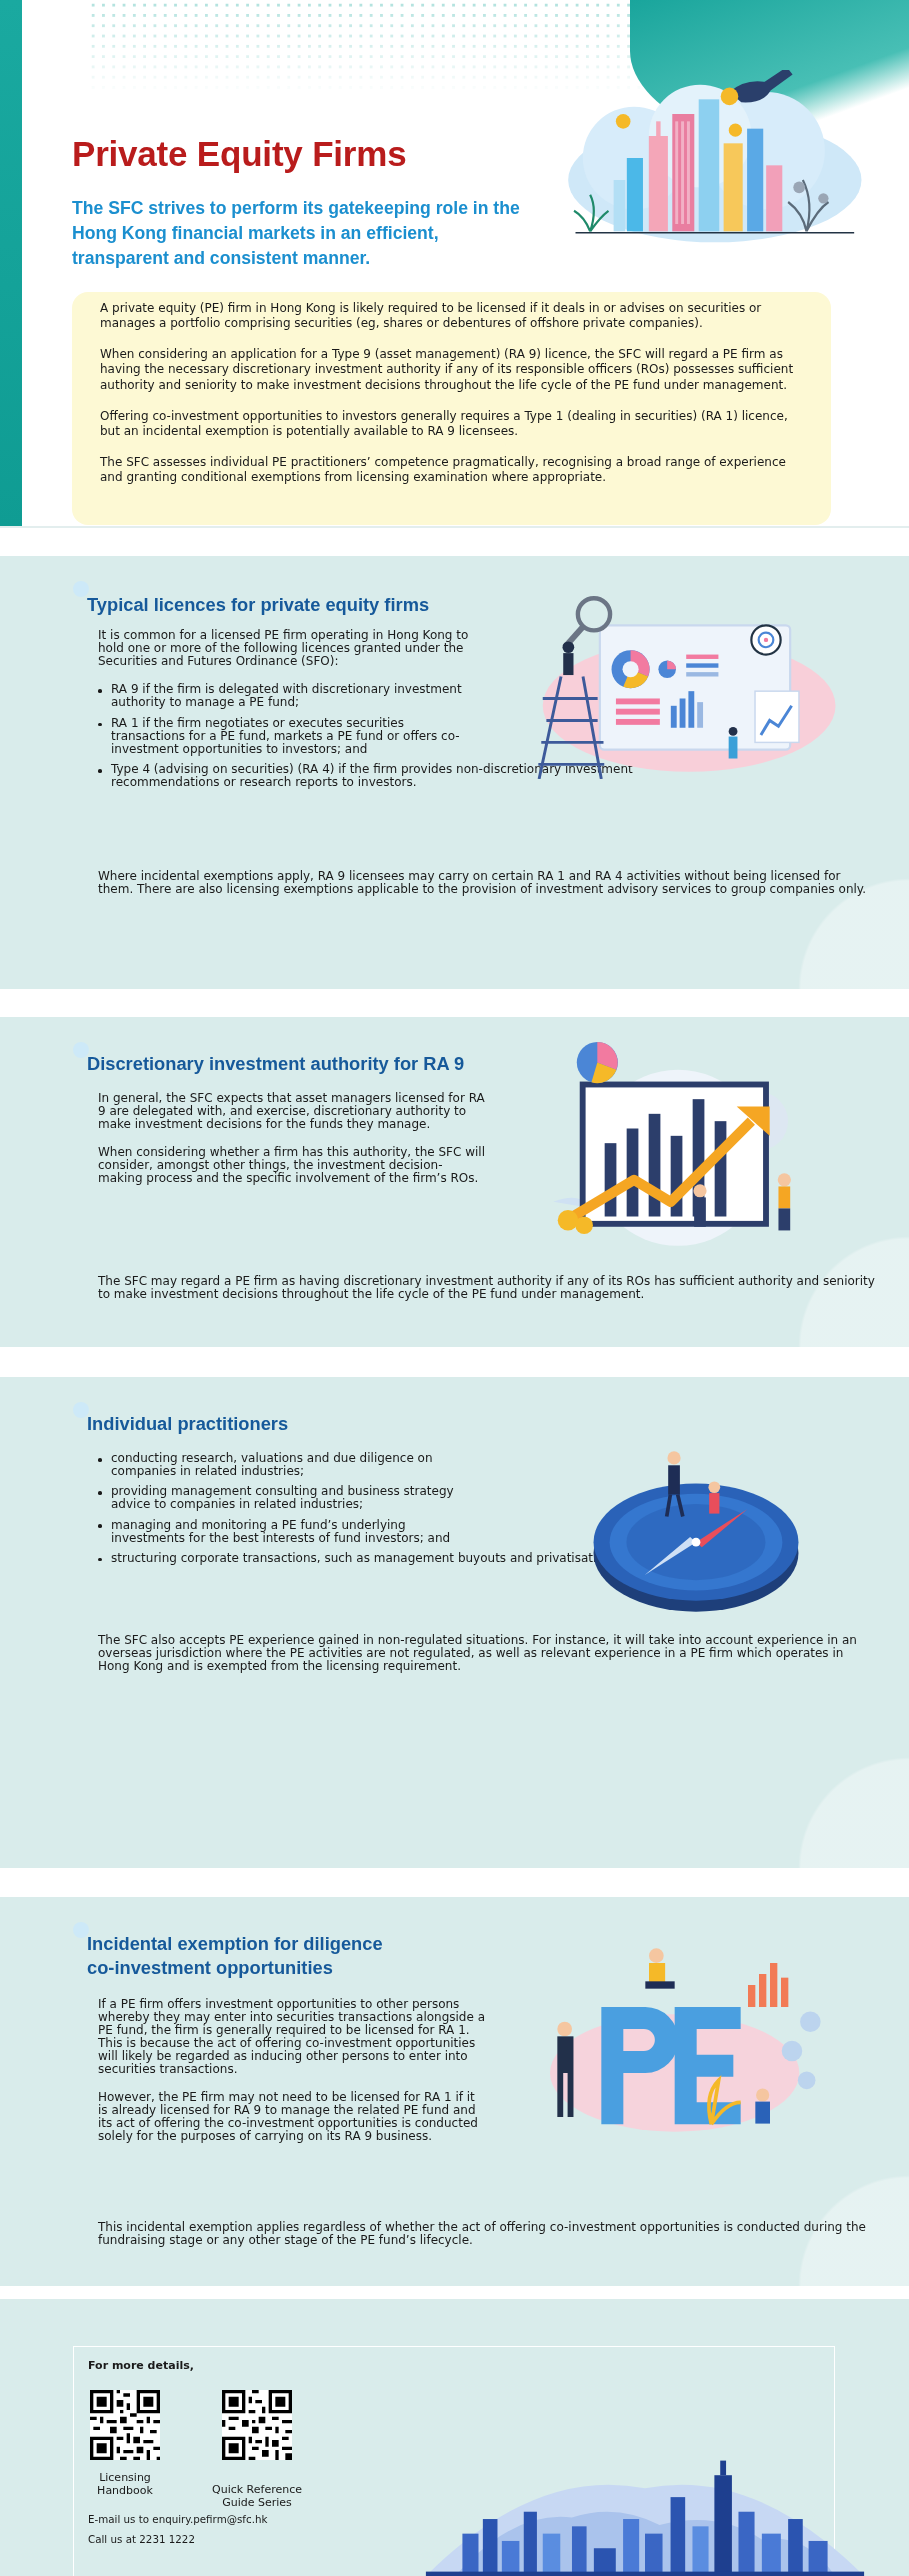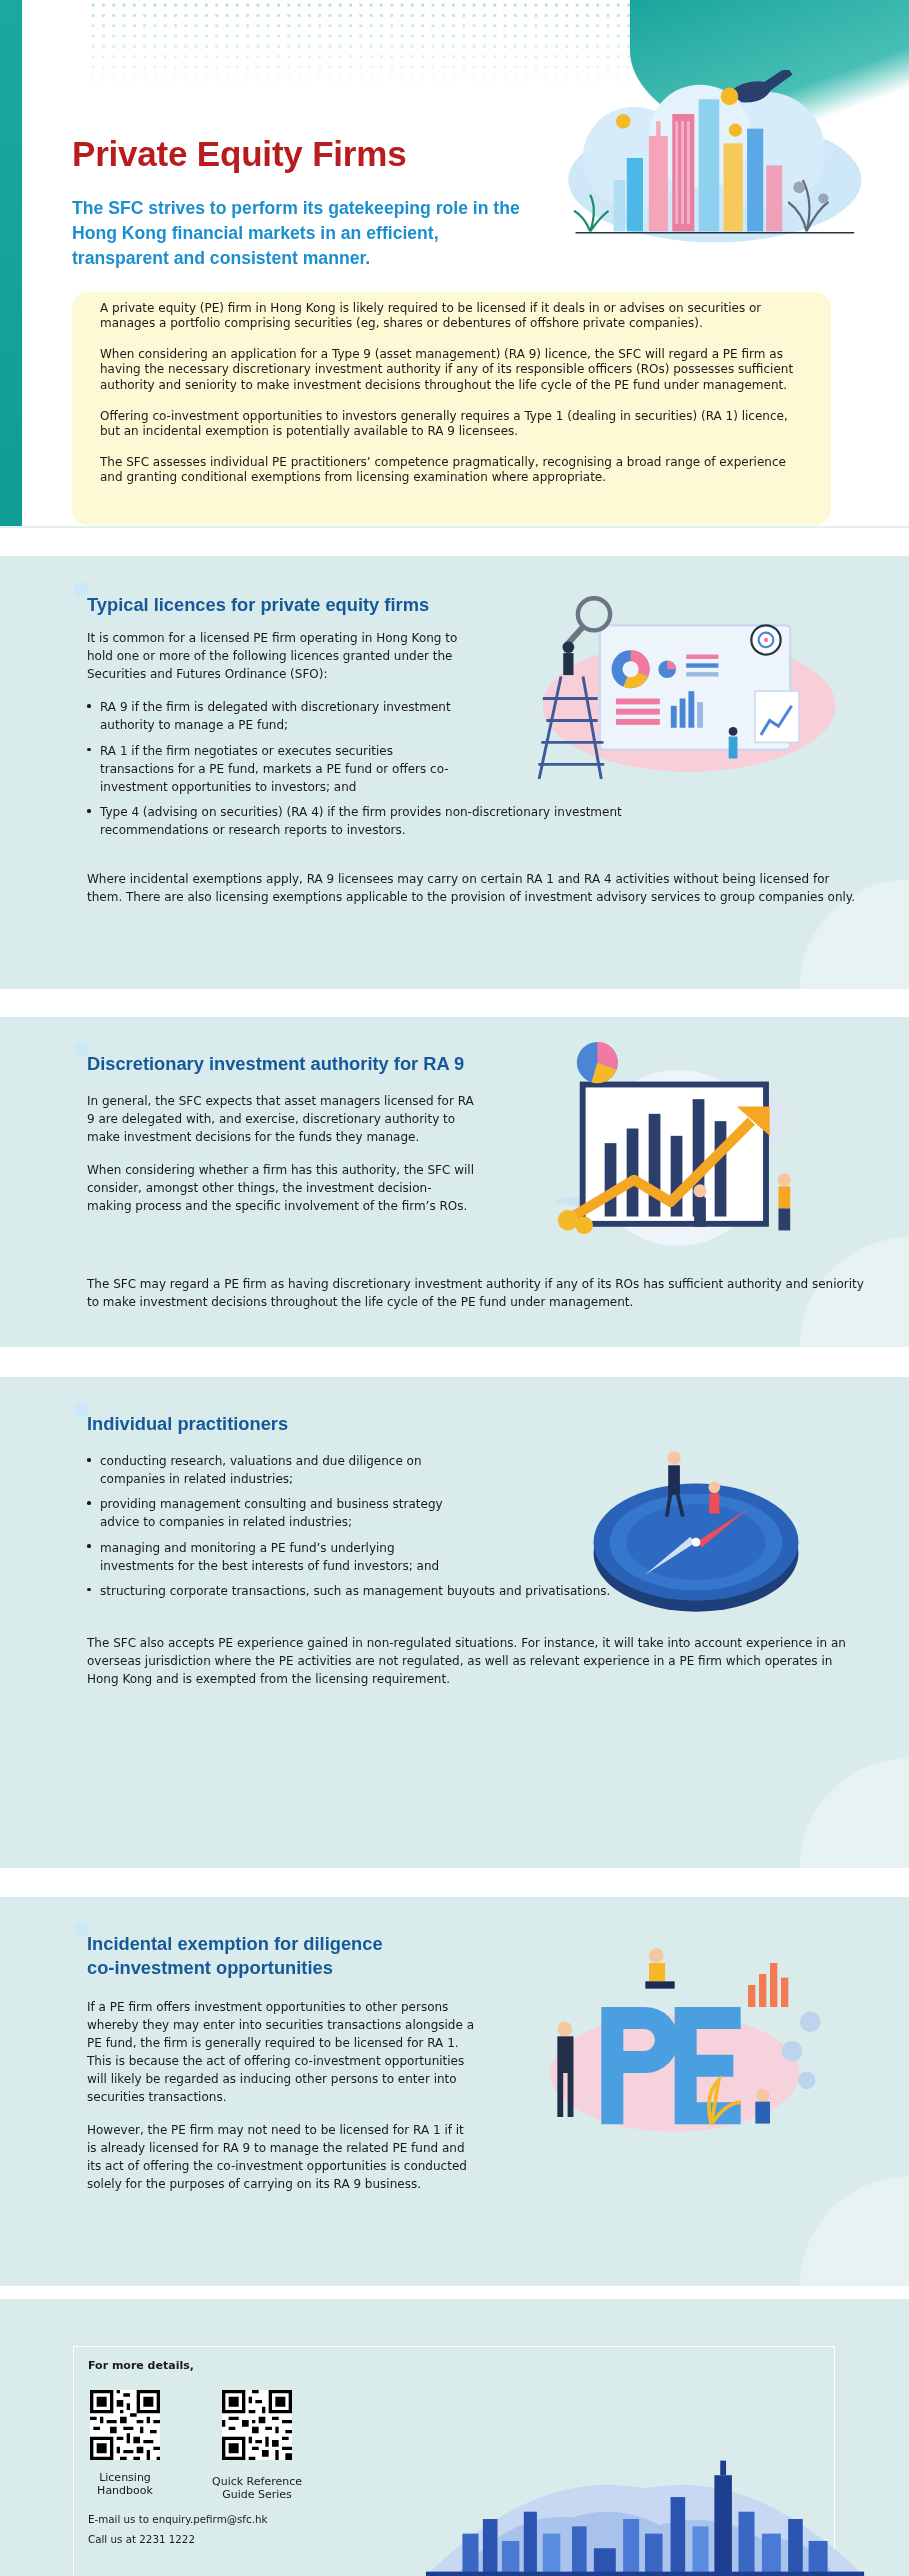--- a/index.html
+++ b/index.html
@@ -64,21 +64,21 @@
   }
   .sec-dot {
     position: absolute; width: 16px; height: 16px; border-radius: 50%;
     background: #cde9f8;
   }
   .sec-title {
     position: absolute; left: 87px;
     font-family: "Liberation Sans", sans-serif; font-weight: 700;
     font-size: 18.3px; line-height: 23.5px; color: #16599a;
   }
-  .sec-body { position: absolute; left: 87px; font-size: 12px; line-height: 18px; color: #1a1a1a; }
+  .sec-body { position: absolute; left: 98px; font-size: 12px; line-height: 13px; color: #1a1a1a; }
   .sec-body p { margin-bottom: 15.4px; }
   .bullets { list-style: none; }
   .bullets li { position: relative; padding-left: 13px; margin-bottom: 7.3px; }
   .bullets li::before {
     content: ""; position: absolute; left: 0; top: 5.9px; width: 3.7px; height: 3.7px;
     border-radius: 50%; background: #1a1a1a;
   }
   .illus { position: absolute; }
 
   
@@ -265,20 +265,23 @@
     <div class="watermark"></div>
     <div class="sec-dot" style="left:73px;top:25px;"></div>
     <h2 class="sec-title" style="top:35px;">
       <span>Incidental exemption for diligence</span><br>
       <span>co-investment opportunities</span>
     </h2>
     <div class="sec-body" style="top:101px;width:389px;">
       <p>If a PE firm offers investment opportunities to other persons whereby they may enter into securities transactions alongside a PE fund, the firm is generally required to be licensed for RA 1. This is because the act of offering co-investment opportunities will likely be regarded as inducing other persons to enter into securities transactions.</p>
       <p>However, the PE firm may not need to be licensed for RA 1 if it is already licensed for RA 9 to manage the related PE fund and its act of offering the co-investment opportunities is conducted solely for the purposes of carrying on its RA 9 business.</p>
     </div>
+    <div class="sec-body" style="top:324px;width:777px;">
+      <p>This incidental exemption applies regardless of whether the act of offering co-investment opportunities is conducted during the fundraising stage or any other stage of the PE fund’s lifecycle.</p>
+    </div>
     <svg class="illus" style="left:528px;top:44px;width:308px;height:198px;" viewBox="0 0 420 270">
       <ellipse cx="200" cy="180" rx="170" ry="80" fill="#f6d3dc"></ellipse>
       <path d="M100 250 V90 h60 a45 45 0 0 1 0 90 h-30 v70 z" fill="#4a9fe0"></path>
       <path d="M130 120 h28 a15 15 0 0 1 0 30 h-28 z" fill="#f6d3dc"></path>
       <path d="M200 90 h90 v30 h-60 v35 h50 v30 h-50 v35 h60 v30 h-90 z" fill="#4a9fe0"></path>
       <rect x="300" y="60" width="10" height="30" fill="#f27a55"></rect>
       <rect x="315" y="45" width="10" height="45" fill="#f27a55"></rect>
       <rect x="330" y="30" width="10" height="60" fill="#f27a55"></rect>
       <rect x="345" y="50" width="10" height="40" fill="#f27a55"></rect>
       <circle cx="385" cy="110" r="14" fill="#bcd4ee"></circle>
@@ -307,21 +310,21 @@
     </svg>
     <div class="qr-label" style="left:70px;top:172px;">
       <span>Licensing</span><br>
       <span>Handbook</span>
     </div>
 
     <svg class="qr" style="left:222px;top:91px;" viewBox="0 0 21 21">
       <rect width="21" height="21" fill="#fff"></rect>
       <path fill="#000" d="M0 0h7v7H0zM1 1v5h5V1zM2 2h3v3H2zM14 0h7v7h-7zM15 1v5h5V1zM16 2h3v3h-3zM0 14h7v7H0zM1 15v5h5v-5zM2 16h3v3H2zM9 0h2v1H9zM8 2h1v2H8zM10 3h2v1h-2zM12 5h1v2h-1zM8 6h2v1H8zM0 9h1v2H0zM2 8h3v1H2zM6 9h2v2H6zM9 9h1v1H9zM11 8h2v2h-2zM15 8h2v1h-2zM18 9h3v1h-3zM2 11h2v1H2zM9 11h2v2H9zM13 11h2v1h-2zM16 11h1v2h-1zM19 12h2v1h-2zM8 14h1v2H8zM10 15h2v1h-2zM13 14h1v3h-1zM15 15h2v2h-2zM18 14h2v1h-2zM9 17h2v1H9zM12 18h2v2h-2zM16 18h1v3h-1zM18 17h3v1h-3zM8 20h2v1H8zM19 19h2v2h-2z"></path>
     </svg>
-    <div class="qr-label" style="left:202px;top:176px;">
+    <div class="qr-label" style="left:202px;top:184px;">
       <span>Quick Reference</span><br>
       <span>Guide Series</span>
     </div>
 
     <div class="contact-line" style="top:213px;">E-mail us to enquiry.pefirm@sfc.hk</div>
     <div class="contact-line" style="top:233px;">Call us at 2231 1222</div>
 
     <svg style="position:absolute;left:425px;top:147px;width:440px;height:130px;" viewBox="0 0 600 178">
       <path d="M0 178 q150 -150 300 -120 q150 -30 300 120z" fill="#c7d8f3"></path>
       <path d="M40 178 q80 -90 160 -80 q60 -20 120 10 q80 -20 140 20 q60 -10 100 50z" fill="#aac3ec"></path>

